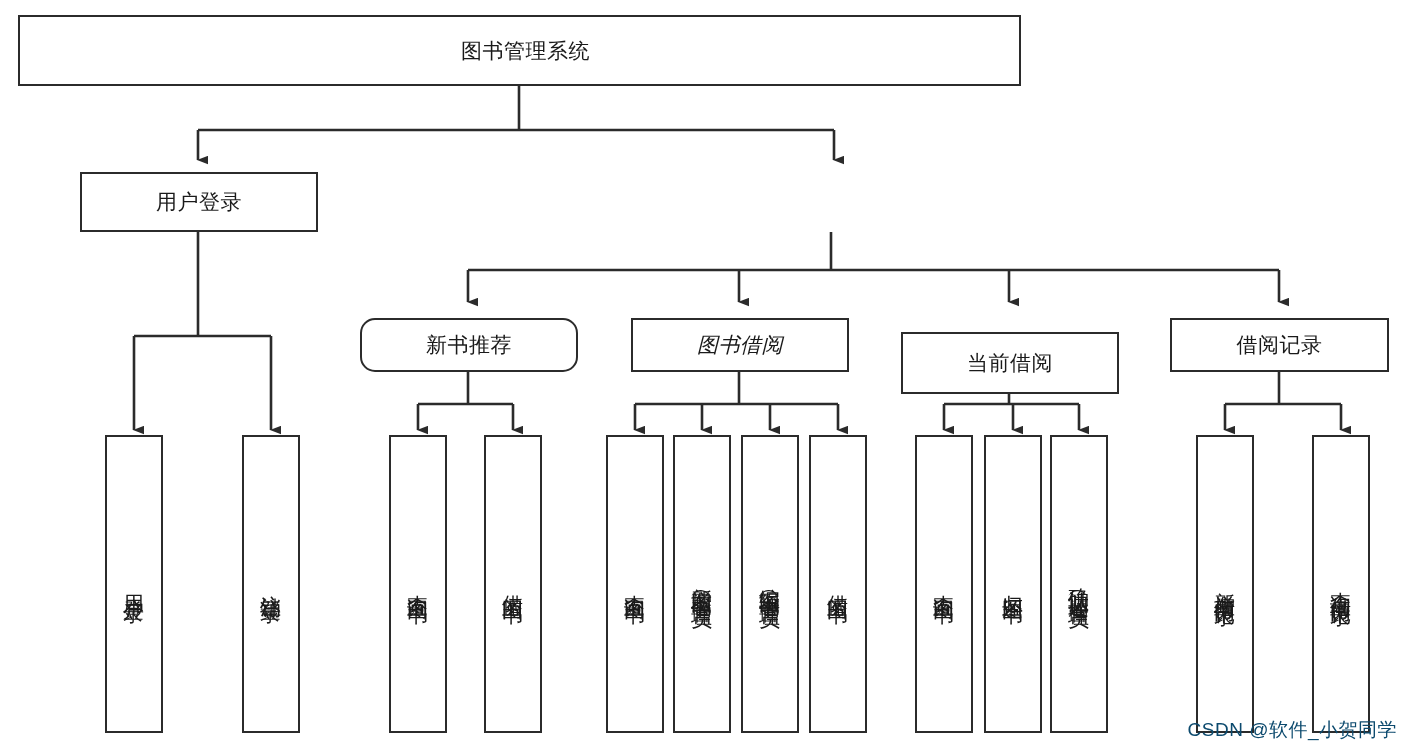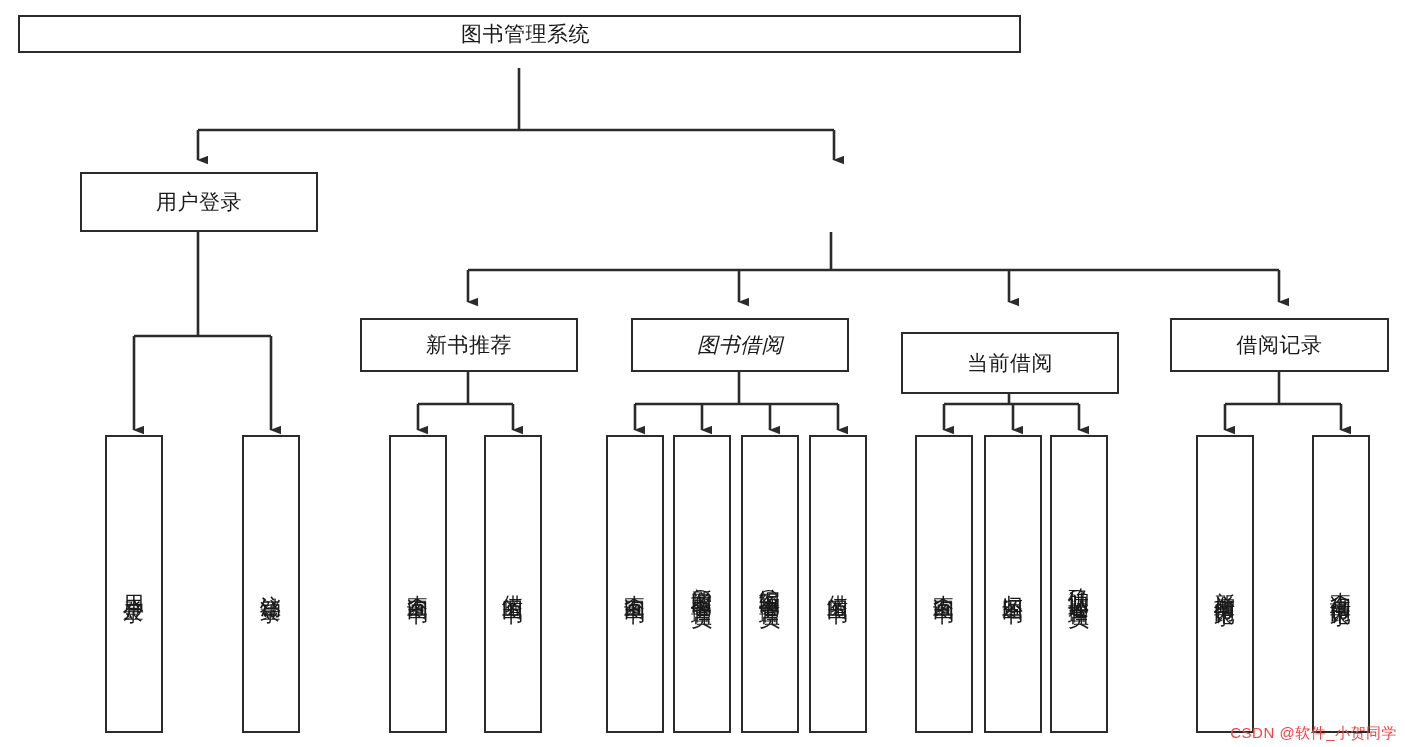--- a/index.html
+++ b/index.html
@@ -51,22 +51,22 @@
   }
   .node-box.vertical .vtext {
     writing-mode: vertical-rl;
     text-orientation: upright;
     display: block;
   }
   .watermark {
     position: absolute;
     right: 8px;
     bottom: 4px;
-    font-size: 15px;
-    color: #ef4444;
+    font-size: 19px;
+    color: #0c4a6e;
     letter-spacing: 0.5px;
     white-space: nowrap;
     pointer-events: none;
   }
 </style>
 </head>
 <body>
 
 <div id="diagram-root">
 
@@ -113,29 +113,29 @@
       <path d="M1013,404 L1013,430" marker-end="url(#arrowhead)"></path>
       <path d="M1079,404 L1079,430" marker-end="url(#arrowhead)"></path>
 
       <path d="M1279,372 L1279,404"></path>
       <path d="M1225,404 L1341,404"></path>
       <path d="M1225,404 L1225,430" marker-end="url(#arrowhead)"></path>
       <path d="M1341,404 L1341,430" marker-end="url(#arrowhead)"></path>
     </g>
   </svg>
 
-  <div class="node-box horizontal" style="left:18px; top:15px; width:1003px; height:38px;padding-left:12px;">
+  <div class="node-box horizontal" style="left:18px; top:15px; width:1003px; height:71px;padding-left:12px;">
     <span>图书管理系统</span>
   </div>
 
   <div class="node-box horizontal" style="left:80px; top:172px; width:238px; height:60px;">
     <span>用户登录</span>
   </div>
 
-  <div class="node-box horizontal" style="left:360px; top:318px; width:218px; height:54px;">
+  <div class="node-box horizontal" style="left:360px; top:318px; width:218px; height:54px;border-radius:15px;">
     <span>新书推荐</span>
   </div>
   <div class="node-box horizontal" style="left:631px; top:318px; width:218px; height:54px;font-style:italic;">
     <span>图书借阅</span>
   </div>
   <div class="node-box horizontal" style="left:901px; top:332px; width:218px; height:62px;">
     <span>当前借阅</span>
   </div>
   <div class="node-box horizontal" style="left:1170px; top:318px; width:219px; height:54px;">
     <span>借阅记录</span>

